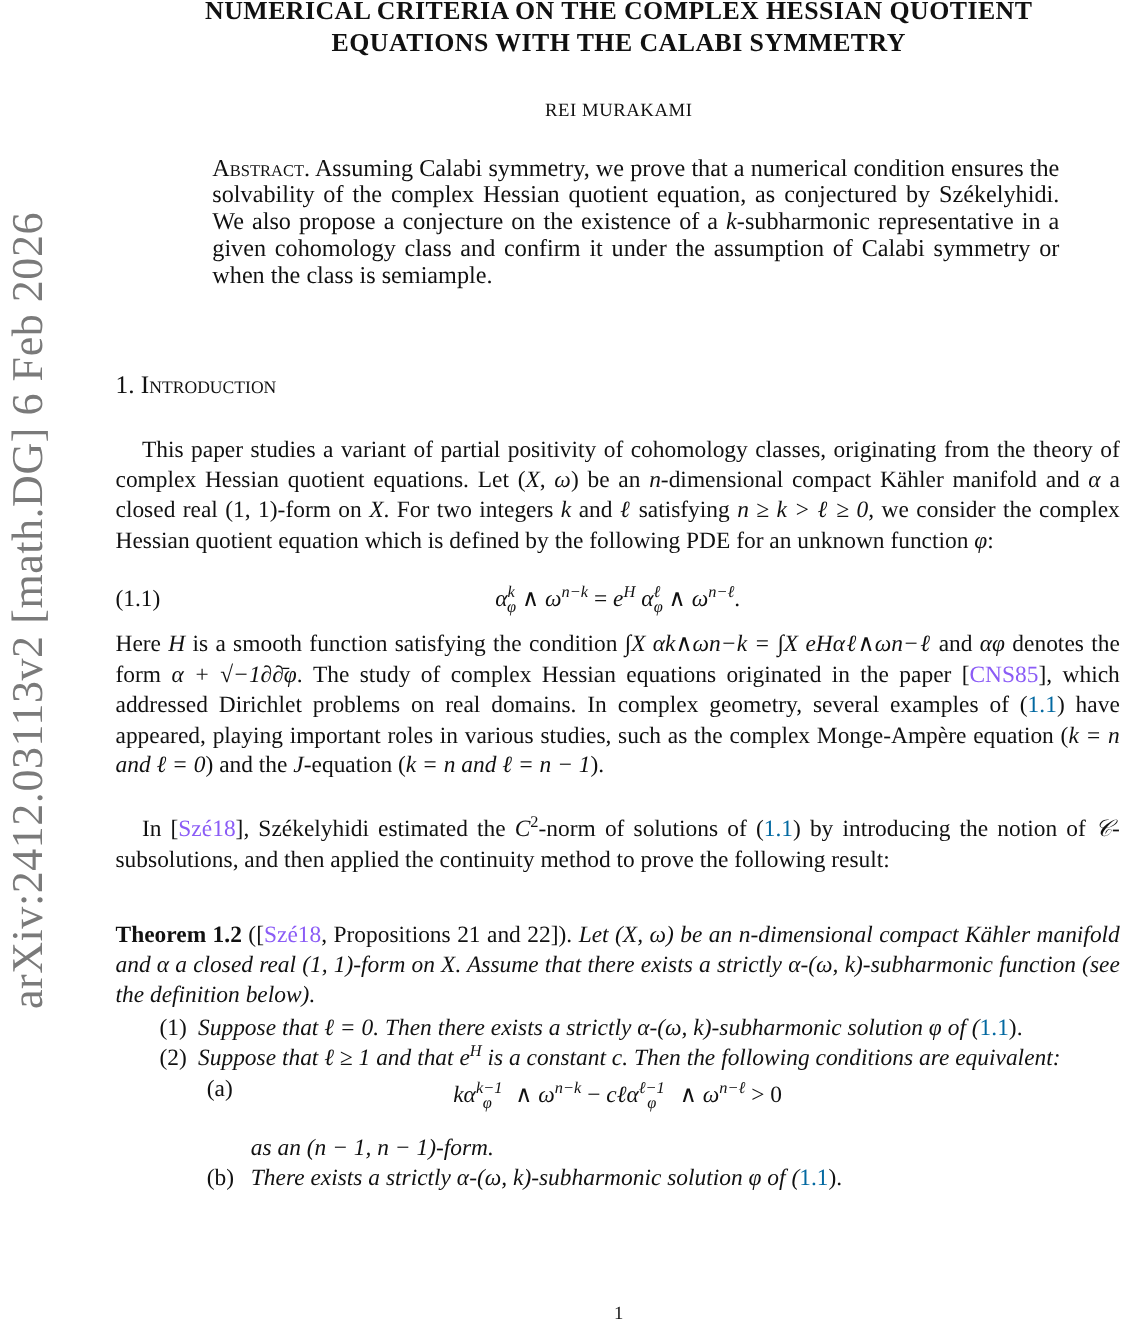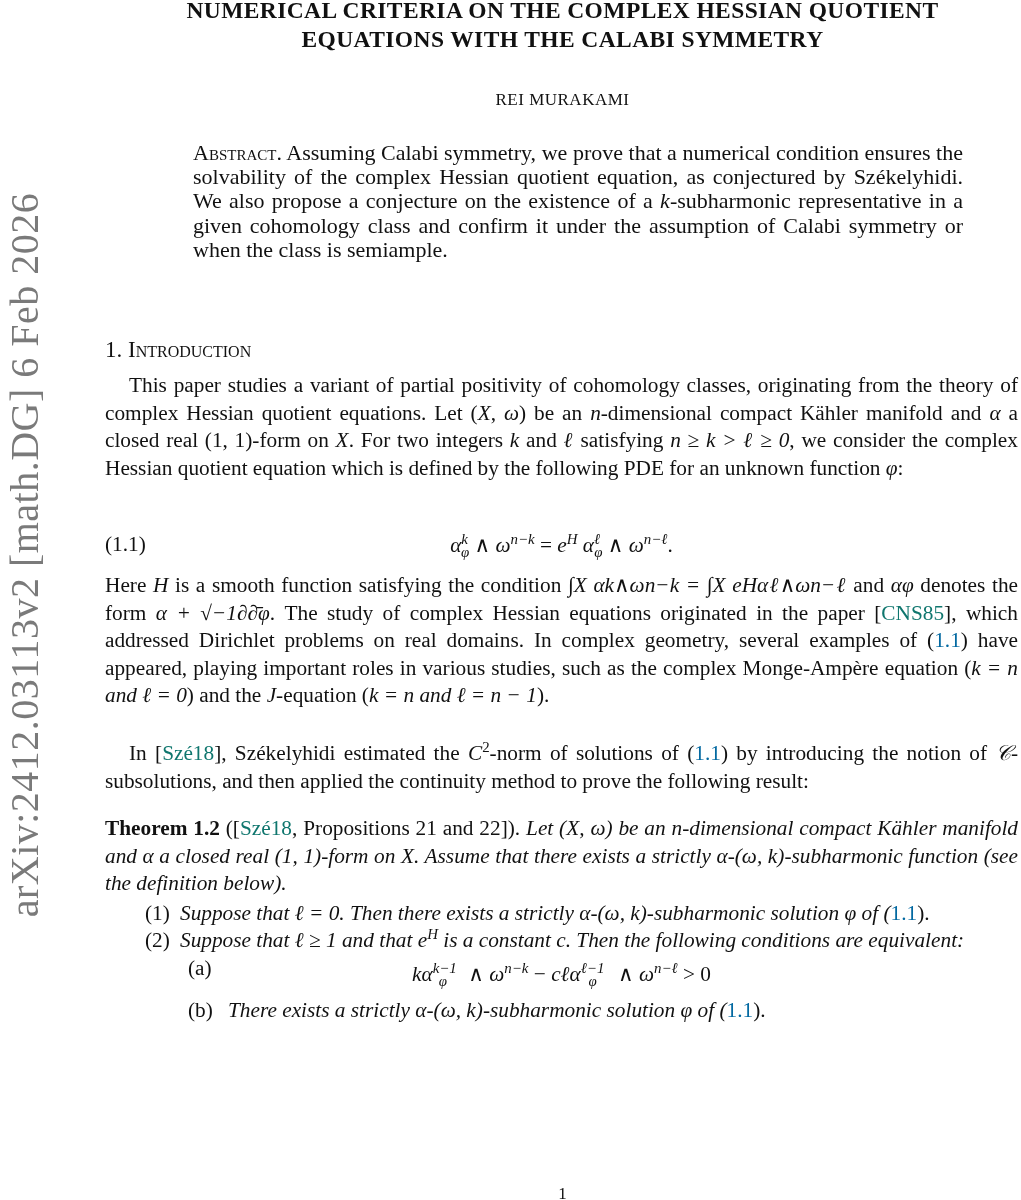--- a/index.html
+++ b/index.html
@@ -35,21 +35,21 @@
     font-size:21.3px; line-height:27.6px; text-align:justify;
   }
   .indent { text-indent:24px; }
   .eq {
     position:absolute; left:105px; width:913px; font-size:21.3px;
   }
   .eq-number { position:absolute; left:0; }
   .eq-body { position:absolute; left:0; width:913px; text-align:center; }
   i.m { font-style:italic; }
   sup, sub { font-size:70%; line-height:0; }
-  .link-green { color:#0f766e; }
+  .link-green { color:#8b5cf6; }
   .link-red { color:#0369a1; }
   .thm-italic { font-style:italic; }
   .list-item { position:relative; padding-left:75px; }
   .list-label { position:absolute; left:40px; font-style:normal; }
   .sublist-item { position:relative; padding-left:123px; }
   .sublist-label { position:absolute; left:83px; font-style:normal; }
   .page-number {
     position:absolute; left:105px; width:915px; top:1184px;
     text-align:center; font-size:17px;
   }
@@ -69,56 +69,59 @@
 <div class="abstract">
   <span class="sc">Abstract.</span>
   <span>Assuming Calabi symmetry, we prove that a numerical condition ensures the solvability of the complex Hessian quotient equation, as conjectured by Székelyhidi. We also propose a conjecture on the existence of a </span><i class="m">k</i><span>-subharmonic representative in a given cohomology class and confirm it under the assumption of Calabi symmetry or when the class is semiample.</span>
 </div>
 
 <div class="section-title">
   <span>1.</span>
   <span class="sc">Introduction</span>
 </div>
 
-<div class="body-block indent" style="top:372px;">
+<div class="body-block indent" style="top:395px;">
   <span>This paper studies a variant of partial positivity of cohomology classes, originating from the theory of complex Hessian quotient equations. Let (</span><i class="m">X</i><span>, </span><i class="m">ω</i><span>) be an </span><i class="m">n</i><span>-dimensional compact Kähler manifold and </span><i class="m">α</i><span> a closed real (1, 1)-form on </span><i class="m">X</i><span>. For two integers </span><i class="m">k</i><span> and </span><i class="m">ℓ</i><span> satisfying </span><i class="m">n ≥ k &gt; ℓ ≥ 0</i><span>, we consider the complex Hessian quotient equation which is defined by the following PDE for an unknown function </span><i class="m">φ</i><span>:</span>
 </div>
 
 <div class="eq" style="top:532px;">
   <span class="eq-number">(1.1)</span>
   <span class="eq-body">
     <i class="m">α</i><sup><i>k</i></sup><sub style="margin-left:-7px;"><i>φ</i></sub><span> ∧ </span><i class="m">ω</i><sup><i>n−k</i></sup><span> = </span><i class="m">e</i><sup><i>H</i></sup>&nbsp;<i class="m">α</i><sup><i>ℓ</i></sup><sub style="margin-left:-6px;"><i>φ</i></sub><span> ∧ </span><i class="m">ω</i><sup><i>n−ℓ</i></sup><span>.</span>
   </span>
 </div>
 
 <div class="body-block" style="top:572px;">
   <span>Here </span><i class="m">H</i><span> is a smooth function satisfying the condition </span><i class="m">∫X αk∧ωn−k = ∫X eHαℓ∧ωn−ℓ</i><span> and </span><i class="m">αφ</i><span> denotes the form </span><i class="m">α + √−1∂∂̄φ</i><span>. The study of complex Hessian equations originated in the paper [</span><a class="link-green">CNS85</a><span>], which addressed Dirichlet problems on real domains. In complex geometry, several examples of (</span><a class="link-red">1.1</a><span>) have appeared, playing important roles in various studies, such as the complex Monge-Ampère equation (</span><i class="m">k = n and ℓ = 0</i><span>) and the </span><i class="m">J</i><span>-equation (</span><i class="m">k = n and ℓ = n − 1</i><span>).</span>
 </div>
 
 <div class="body-block indent" style="top:740px;">
   <span>In [</span><a class="link-green">Szé18</a><span>], Székelyhidi estimated the </span><i class="m">C</i><sup>2</sup><span>-norm of solutions of (</span><a class="link-red">1.1</a><span>) by introducing the notion of </span><i class="m">𝒞</i><span>-subsolutions, and then applied the continuity method to prove the following result:</span>
 </div>
 
-<div class="body-block" style="top:815px;font-family:Liberation Serif, serif;">
+<div class="body-block" style="top:836px;font-family:Liberation Serif, serif;">
   <div>
     <b>Theorem 1.2</b><span> ([</span><a class="link-green">Szé18</a><span>, Propositions 21 and 22]).</span><span class="thm-italic"> Let (X, ω) be an n-dimensional compact Kähler manifold and α a closed real (1, 1)-form on X. Assume that there exists a strictly α-(ω, k)-subharmonic function (see the definition below).</span>
   </div>
   <div class="list-item thm-italic" style="margin-top:2px;">
     <span class="list-label">(1)</span>
     <span>Suppose that ℓ = 0. Then there exists a strictly α-(ω, k)-subharmonic solution φ of (</span><a class="link-red" style="font-style:normal;">1.1</a><span style="font-style:normal;">).</span>
   </div>
   <div class="list-item thm-italic">
     <span class="list-label">(2)</span>
     <span>Suppose that ℓ ≥ 1 and that e</span><sup>H</sup><span> is a constant c. Then the following conditions are equivalent:</span>
   </div>
   <div class="sublist-item thm-italic">
     <span class="sublist-label">(a)</span>
   </div>
-  <div style="text-align:center; margin:6px 0 8px 0;">
+  <div style="text-align:center; margin:6px 0 18px 0;">
     <i class="m">k</i><i class="m">α</i><sup><i>k−1</i></sup><sub style="margin-left:-18px;"><i>φ</i></sub>&nbsp;&nbsp;&nbsp;<span> ∧ </span><i class="m">ω</i><sup><i>n−k</i></sup><span> − </span><i class="m">cℓ</i><i class="m">α</i><sup><i>ℓ−1</i></sup><sub style="margin-left:-16px;"><i>φ</i></sub>&nbsp;&nbsp;&nbsp;<span> ∧ </span><i class="m">ω</i><sup><i>n−ℓ</i></sup><span> &gt; 0</span>
+  </div>
+  <div class="sublist-item thm-italic" style="padding-top:2px;">
+    <span>as an (n − 1, n − 1)-form.</span>
   </div>
   <div class="sublist-item thm-italic">
     <span class="sublist-label">(b)</span>
     <span>There exists a strictly α-(ω, k)-subharmonic solution φ of (</span><a class="link-red" style="font-style:normal;">1.1</a><span style="font-style:normal;">).</span>
   </div>
 </div>
 
 <div class="page-number">1</div>
 
 </body></html>

